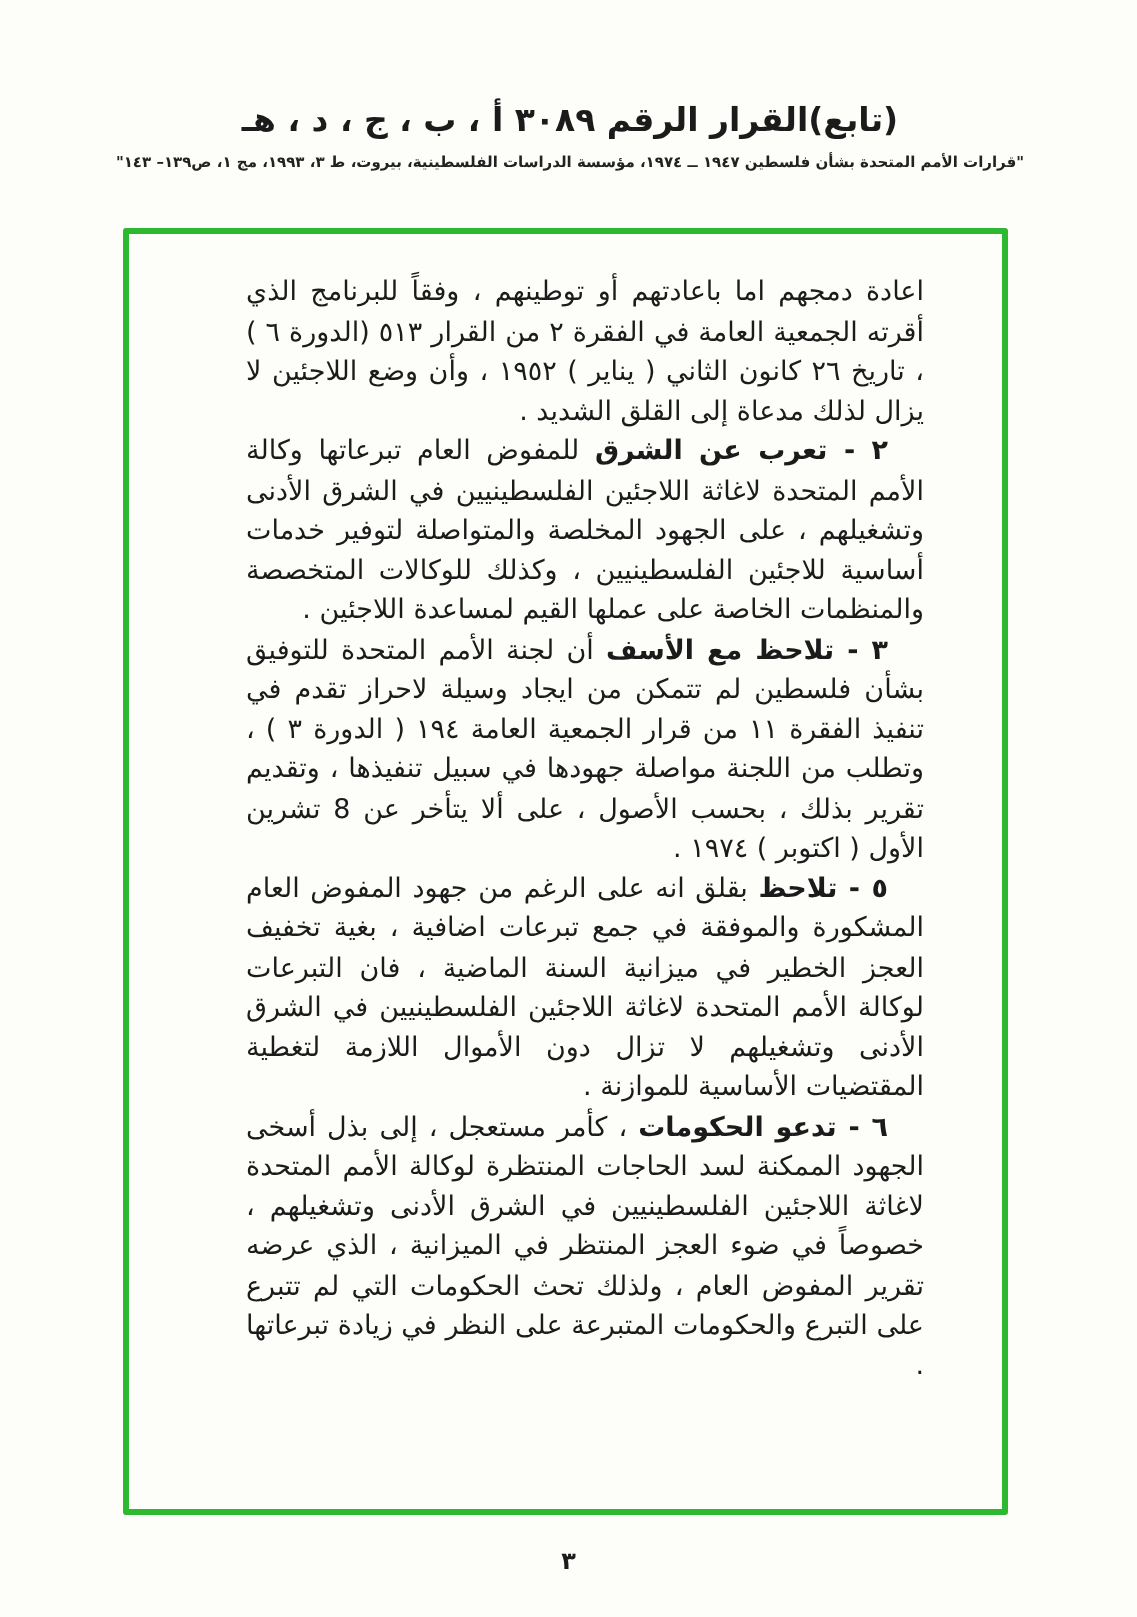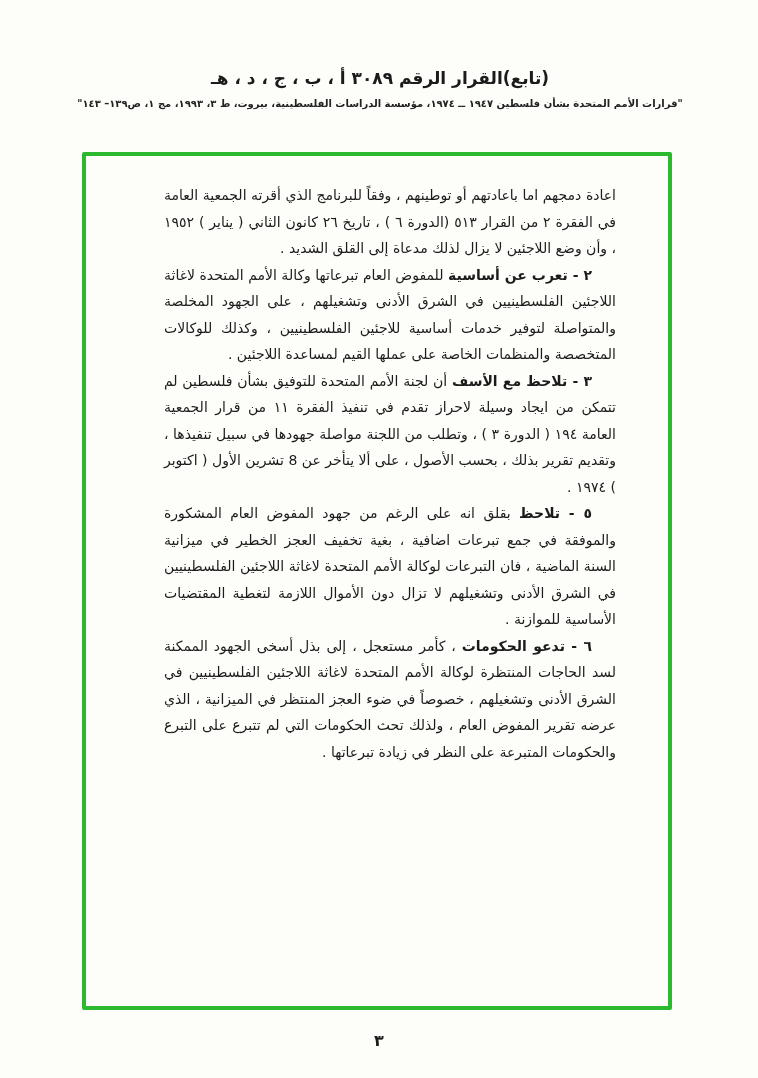--- a/index.html
+++ b/index.html
@@ -8,36 +8,36 @@
     width:758px;height:1078px;background:#ffffff;
     font-family:"DejaVu Sans", sans-serif;color:var(--ink);
     position:relative;overflow:hidden;
   }
   .page{position:absolute;inset:0;background:#fdfdfa;}
   .header{
     position:absolute;top:68px;left:75px;width:610px;
     direction:rtl;text-align:center;
   }
   .title{
-    font-size:17px;font-weight:bold;letter-spacing:.2px;
+    font-size:22px;font-weight:bold;letter-spacing:.2px;
     margin-bottom:10px;
   }
   .citation{
     font-size:10px;font-weight:bold;color:#222;
     white-space:nowrap;
   }
   .green-box{
     position:absolute;left:82px;top:152px;width:590px;height:858px;
     border:4px solid var(--green);border-radius:2px;background:transparent;
     box-sizing:border-box;
   }
   .text-block{
     position:absolute;top:26px;right:52px;width:452px;
     direction:rtl;text-align:justify;
-    font-size:14px;line-height:26.5px;color:var(--ink);
+    font-size:18px;line-height:26.5px;color:var(--ink);
   }
   .text-block p{margin:0;padding:0;}
   .text-block p.indented{text-indent:24px;}
   .num{font-weight:bold;}
   .lead{font-weight:bold;}
   .page-number{
     position:absolute;bottom:28px;left:0;width:758px;
     text-align:center;font-size:16px;font-weight:bold;
   }
 </style>
@@ -49,21 +49,21 @@
   <div class="header">
     <div class="title">(تابع)القرار الرقم ٣٠٨٩ أ ، ب ، ج ، د ، هـ</div>
     <div class="citation">"قرارات الأمم المتحدة بشأن فلسطين ١٩٤٧ ــ ١٩٧٤، مؤسسة الدراسات الفلسطينية، بيروت، ط ٣، ١٩٩٣، مج ١، ص١٣٩– ١٤٣"</div>
   </div>
 
   <div class="green-box">
     <div class="text-block">
 
       <p><span class="num"></span><span class="lead"></span><span>اعادة دمجهم اما باعادتهم أو توطينهم ، وفقاً للبرنامج الذي أقرته الجمعية العامة في الفقرة ٢ من القرار ٥١٣ (الدورة ٦ ) ، تاريخ ٢٦ كانون الثاني ( يناير ) ١٩٥٢ ، وأن وضع اللاجئين لا يزال لذلك مدعاة إلى القلق الشديد .</span></p>
 
-      <p class="indented"><span class="num">٢ - </span><span class="lead">تعرب عن أساسية</span><span> للمفوض العام تبرعاتها وكالة الأمم المتحدة لاغاثة اللاجئين الفلسطينيين في الشرق الأدنى وتشغيلهم ، على الجهود المخلصة والمتواصلة لتوفير خدمات أساسية للاجئين الفلسطينيين ، وكذلك للوكالات المتخصصة والمنظمات الخاصة على عملها القيم لمساعدة اللاجئين .</span></p>
+      <p class="indented"><span class="num">٢ - </span><span class="lead">تعرب عن الشرق</span><span> للمفوض العام تبرعاتها وكالة الأمم المتحدة لاغاثة اللاجئين الفلسطينيين في الشرق الأدنى وتشغيلهم ، على الجهود المخلصة والمتواصلة لتوفير خدمات أساسية للاجئين الفلسطينيين ، وكذلك للوكالات المتخصصة والمنظمات الخاصة على عملها القيم لمساعدة اللاجئين .</span></p>
 
       <p class="indented"><span class="num">٣ - </span><span class="lead">تلاحظ مع الأسف</span><span> أن لجنة الأمم المتحدة للتوفيق بشأن فلسطين لم تتمكن من ايجاد وسيلة لاحراز تقدم في تنفيذ الفقرة ١١ من قرار الجمعية العامة ١٩٤ ( الدورة ٣ ) ، وتطلب من اللجنة مواصلة جهودها في سبيل تنفيذها ، وتقديم تقرير بذلك ، بحسب الأصول ، على ألا يتأخر عن 8 تشرين الأول ( اكتوبر ) ١٩٧٤ .</span></p>
 
 
       <p class="indented"><span class="num">٥ - </span><span class="lead">تلاحظ</span><span> بقلق انه على الرغم من جهود المفوض العام المشكورة والموفقة في جمع تبرعات اضافية ، بغية تخفيف العجز الخطير في ميزانية السنة الماضية ، فان التبرعات لوكالة الأمم المتحدة لاغاثة اللاجئين الفلسطينيين في الشرق الأدنى وتشغيلهم لا تزال دون الأموال اللازمة لتغطية المقتضيات الأساسية للموازنة .</span></p>
 
       <p class="indented"><span class="num">٦ - </span><span class="lead">تدعو الحكومات</span><span> ، كأمر مستعجل ، إلى بذل أسخى الجهود الممكنة لسد الحاجات المنتظرة لوكالة الأمم المتحدة لاغاثة اللاجئين الفلسطينيين في الشرق الأدنى وتشغيلهم ، خصوصاً في ضوء العجز المنتظر في الميزانية ، الذي عرضه تقرير المفوض العام ، ولذلك تحث الحكومات التي لم تتبرع على التبرع والحكومات المتبرعة على النظر في زيادة تبرعاتها .</span></p>
 
       <p class="indented"><span class="num"></span><span class="lead"></span><span></span></p>
 

